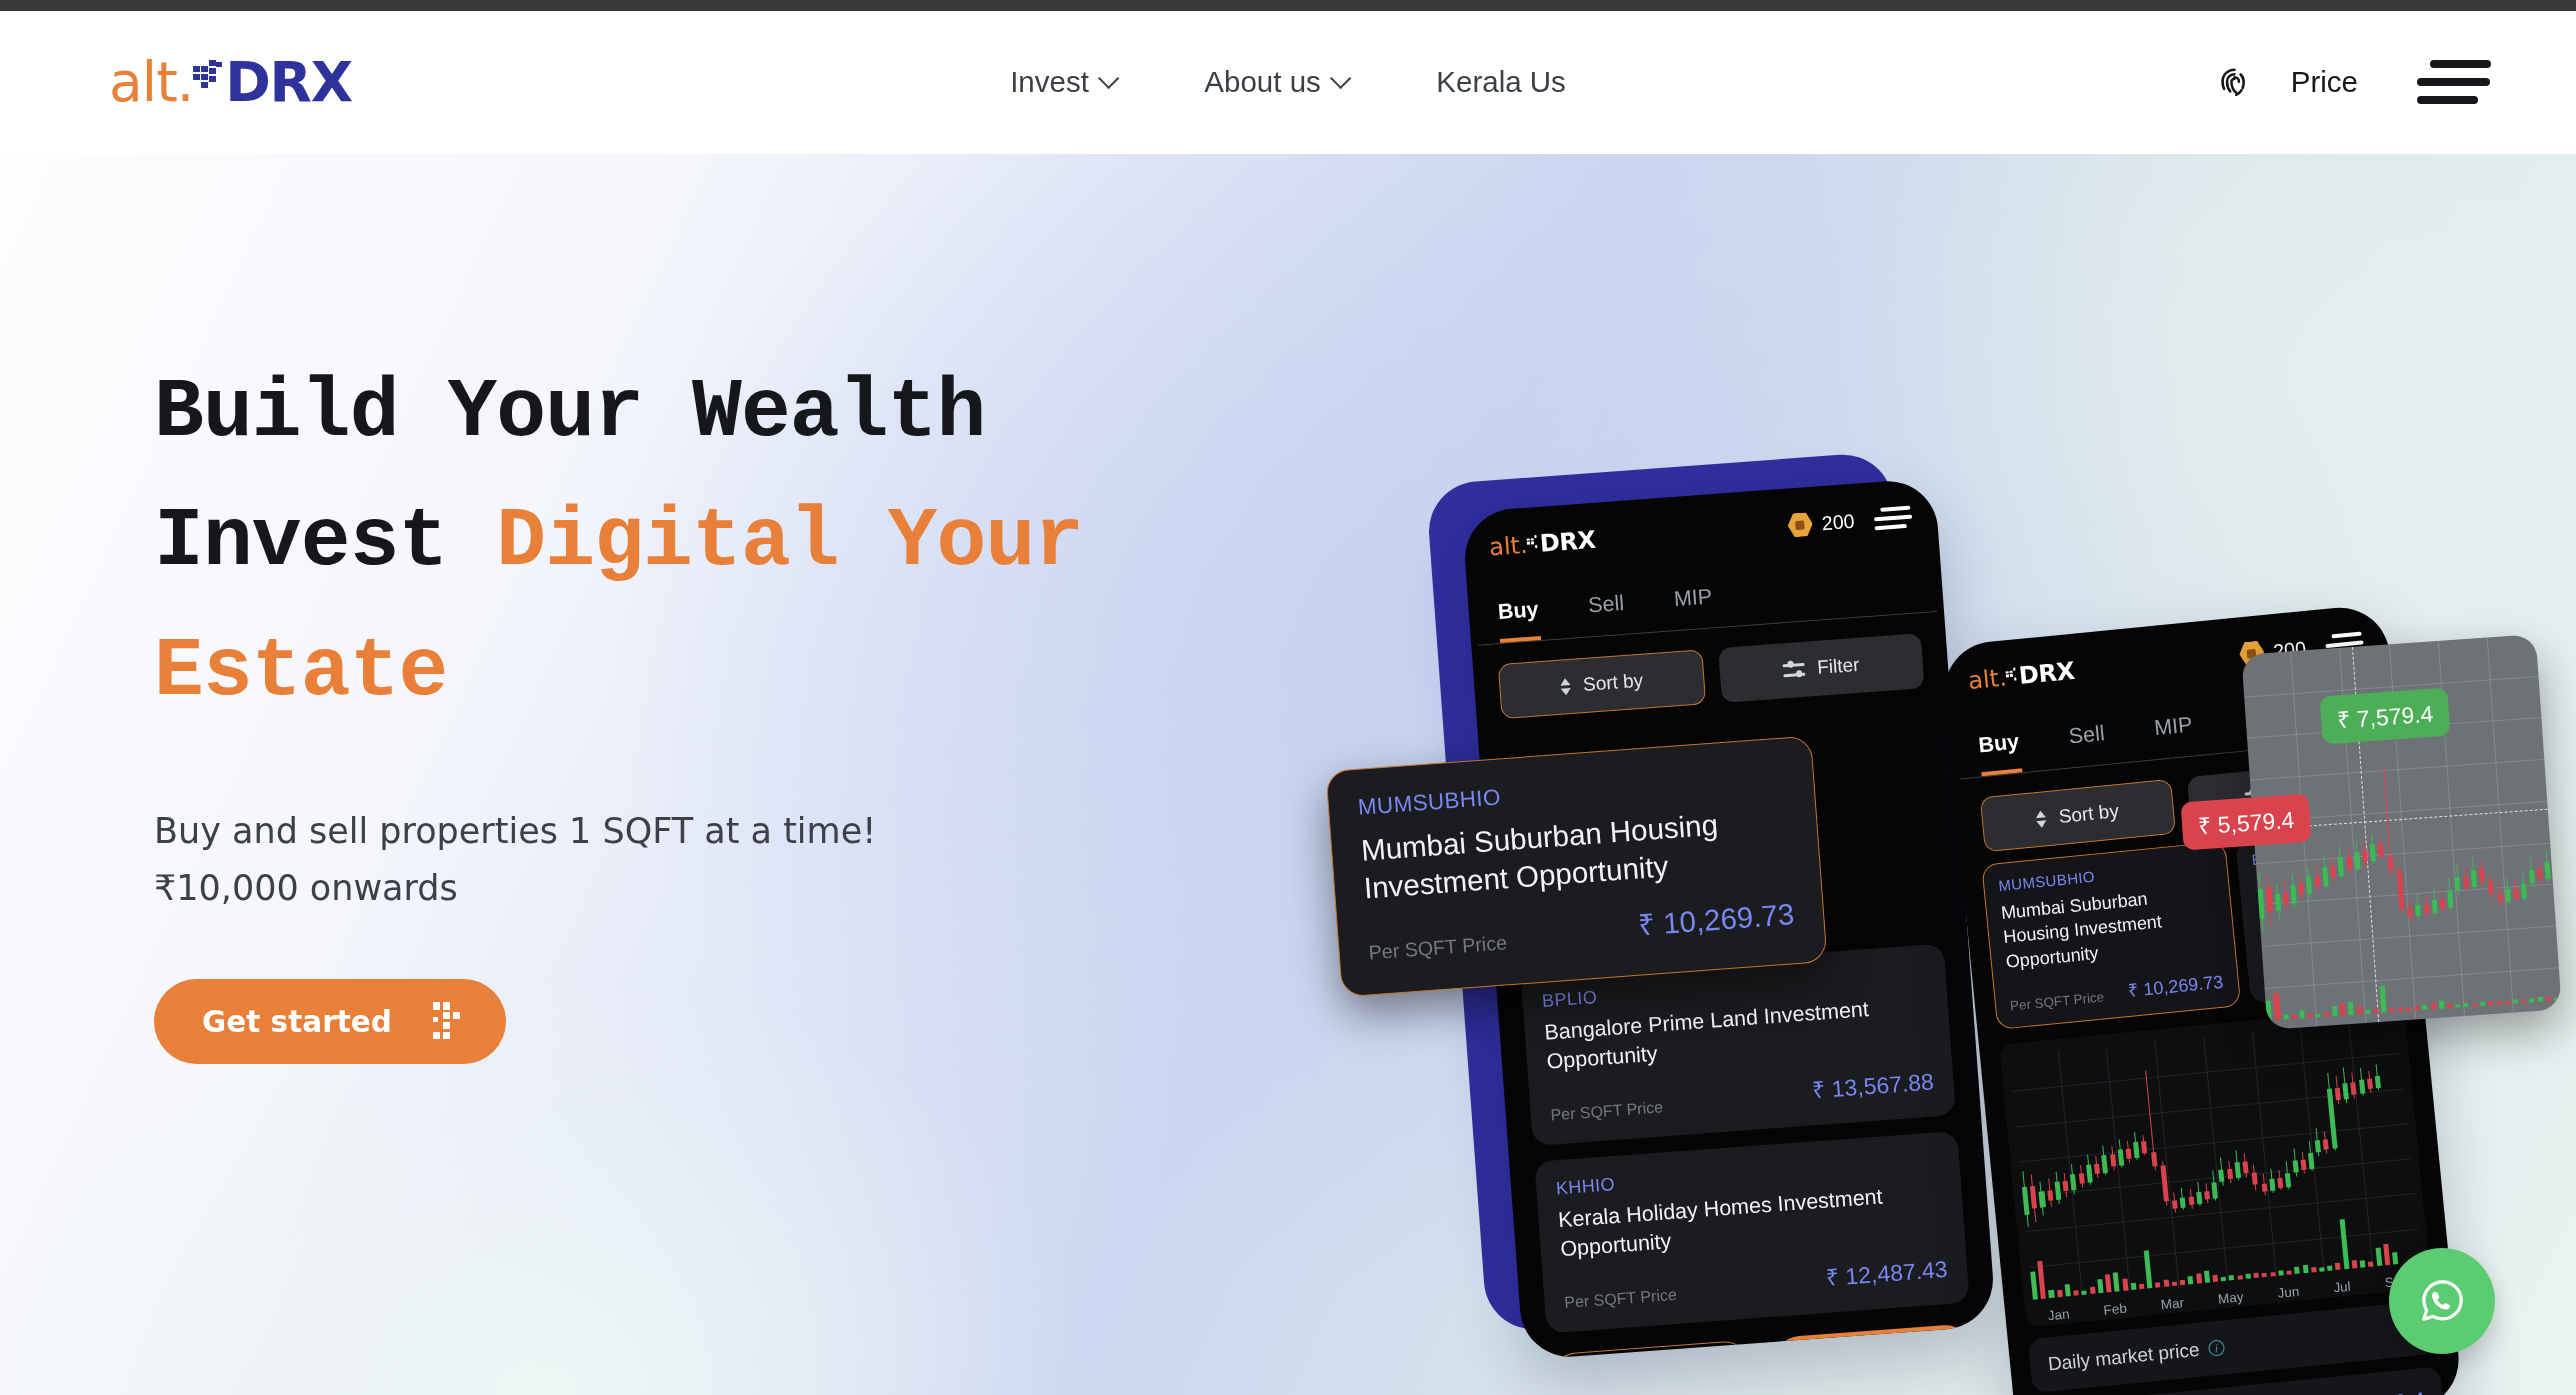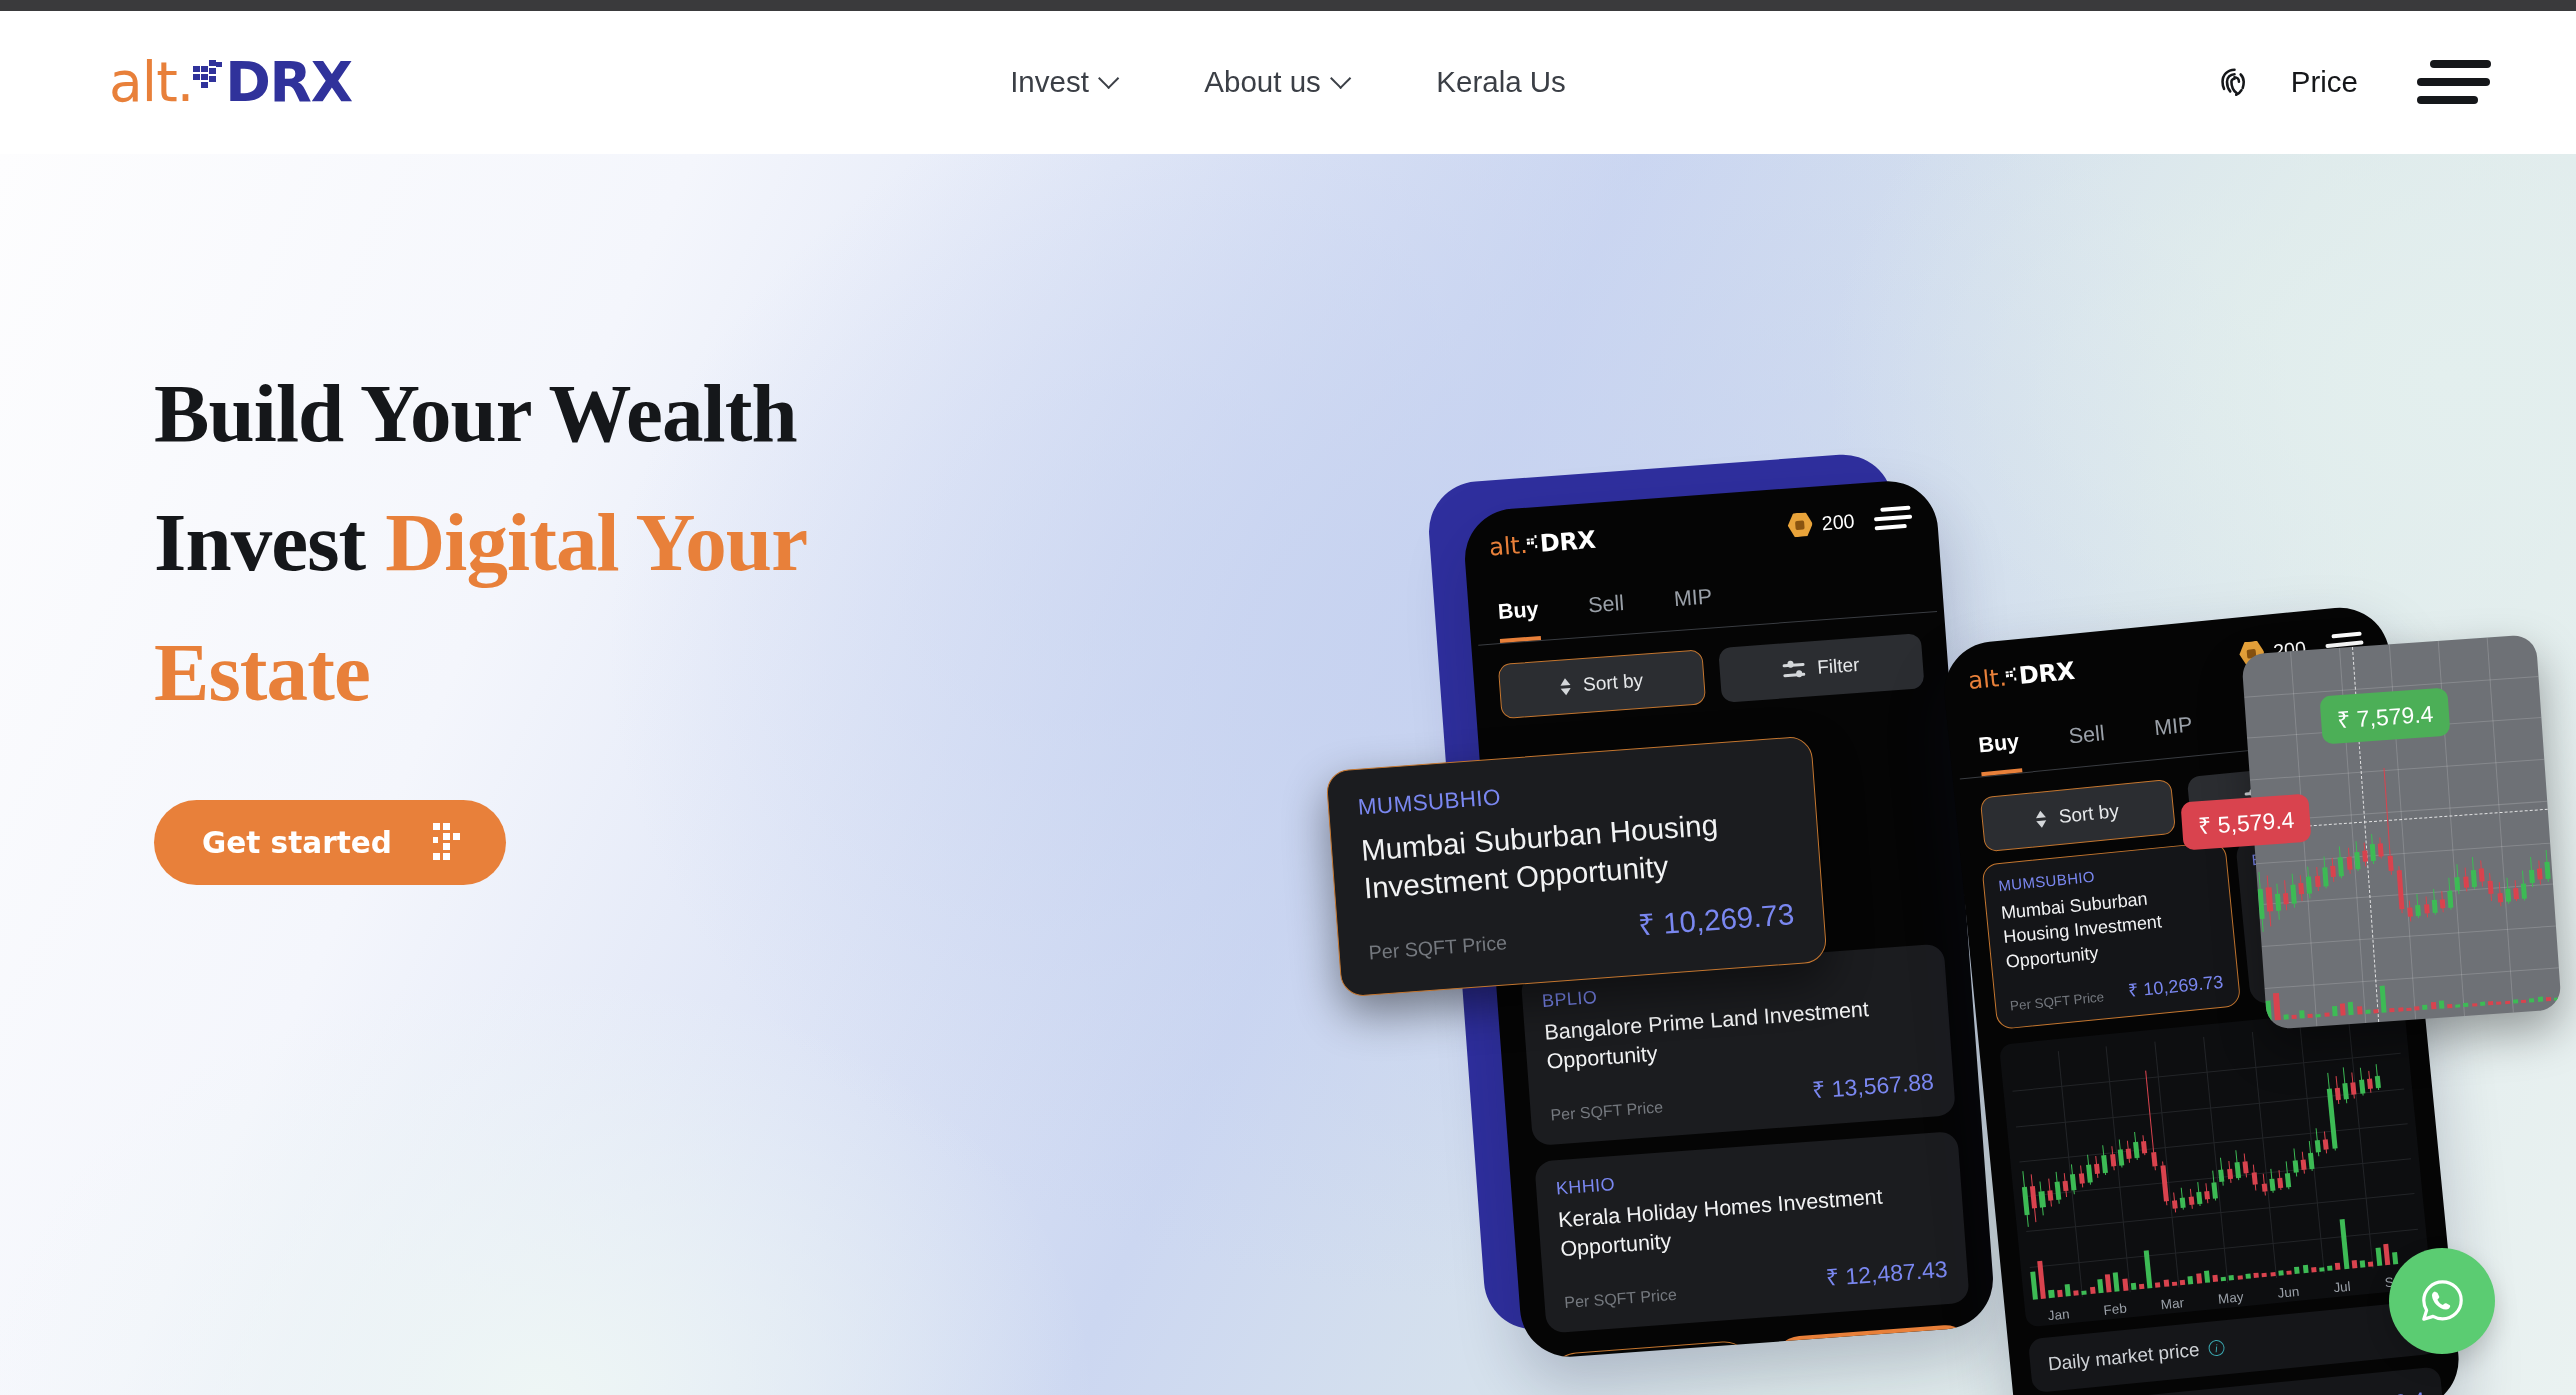--- a/index.html
+++ b/index.html
@@ -53,21 +53,21 @@
     position:relative; width:2576px; height:1241px; overflow:hidden;
     background:
       radial-gradient(ellipse 894px 680px at 21% 100%, #eef6f5 0%, rgba(238,246,245,0) 62%),
       radial-gradient(ellipse 1073px 805px at 95% 18%, #e3efee 0%, rgba(227,239,238,0) 58%),
       radial-gradient(ellipse 1342px 984px at 58% 40%, #c6d2f0 0%, rgba(198,210,240,0) 66%),
       linear-gradient(115deg, #fdfdfe 0%, #f4f6fc 22%, #ccd7f1 52%, #dce8ea 74%, #eaf2f1 100%);
   }
 
   .hero-text { position:absolute; left:154px; top:195px; width:1073px; }
   .h1 {
-    font-family:Liberation Serif, serif;
+    font-family:Liberation Mono, monospace;
     font-size:83px; font-weight:700; line-height:1.56; color:#15171a; letter-spacing:-0.9px;
   }
   .h1 .orange { color:#E8803A; }
   .sub {
     margin-top:66px; font-size:35px; line-height:1.62; color:#3d4147; font-weight:400;
     font-family:"DejaVu Sans", sans-serif;
   }
   .cta {
     margin-top:63px; display:inline-flex; align-items:center; gap:41px;
     background:#E8803A; border:none; border-radius:894px;
@@ -270,20 +270,24 @@
 
 <section class="hero">
 
   <div class="hero-text">
     <h1 class="h1">
       <div>Build Your Wealth</div>
       <div><span>Invest </span><span class="orange">Digital Your</span></div>
       <div class="orange">Estate</div>
     </h1>
 
+    <p class="sub">
+      <span>Buy and sell properties 1 SQFT at a time!</span><br>
+      <span>₹10,000 onwards</span>
+    </p>
 
     <button class="cta">
       <span class="cta-label">Get started</span>
       <span class="arrowpix">
         <i style="left:0;top:0;width:7.2px;height:7.2px;"></i>
         <i style="left:9.8px;top:0;width:7.2px;height:7.2px;"></i>
         <i style="left:9.8px;top:9.8px;width:7.2px;height:7.2px;"></i>
         <i style="left:19.7px;top:9.8px;width:7.2px;height:7.2px;"></i>
         <i style="left:9.8px;top:19.7px;width:7.2px;height:7.2px;"></i>
         <i style="left:0;top:29.5px;width:7.2px;height:7.2px;"></i>

